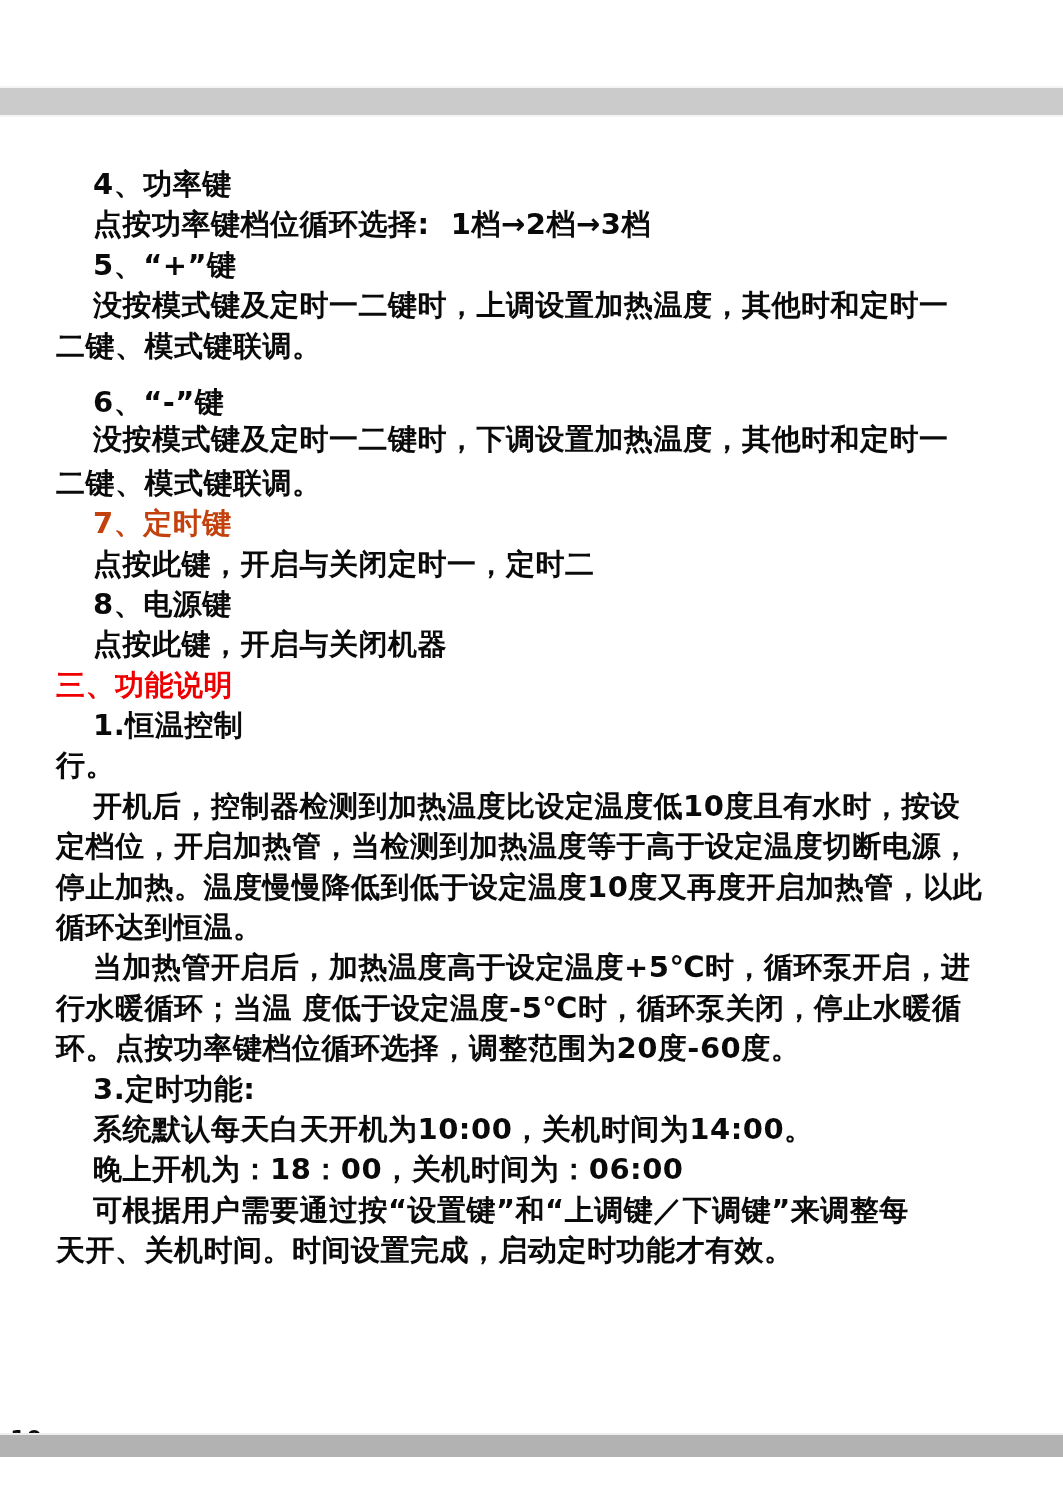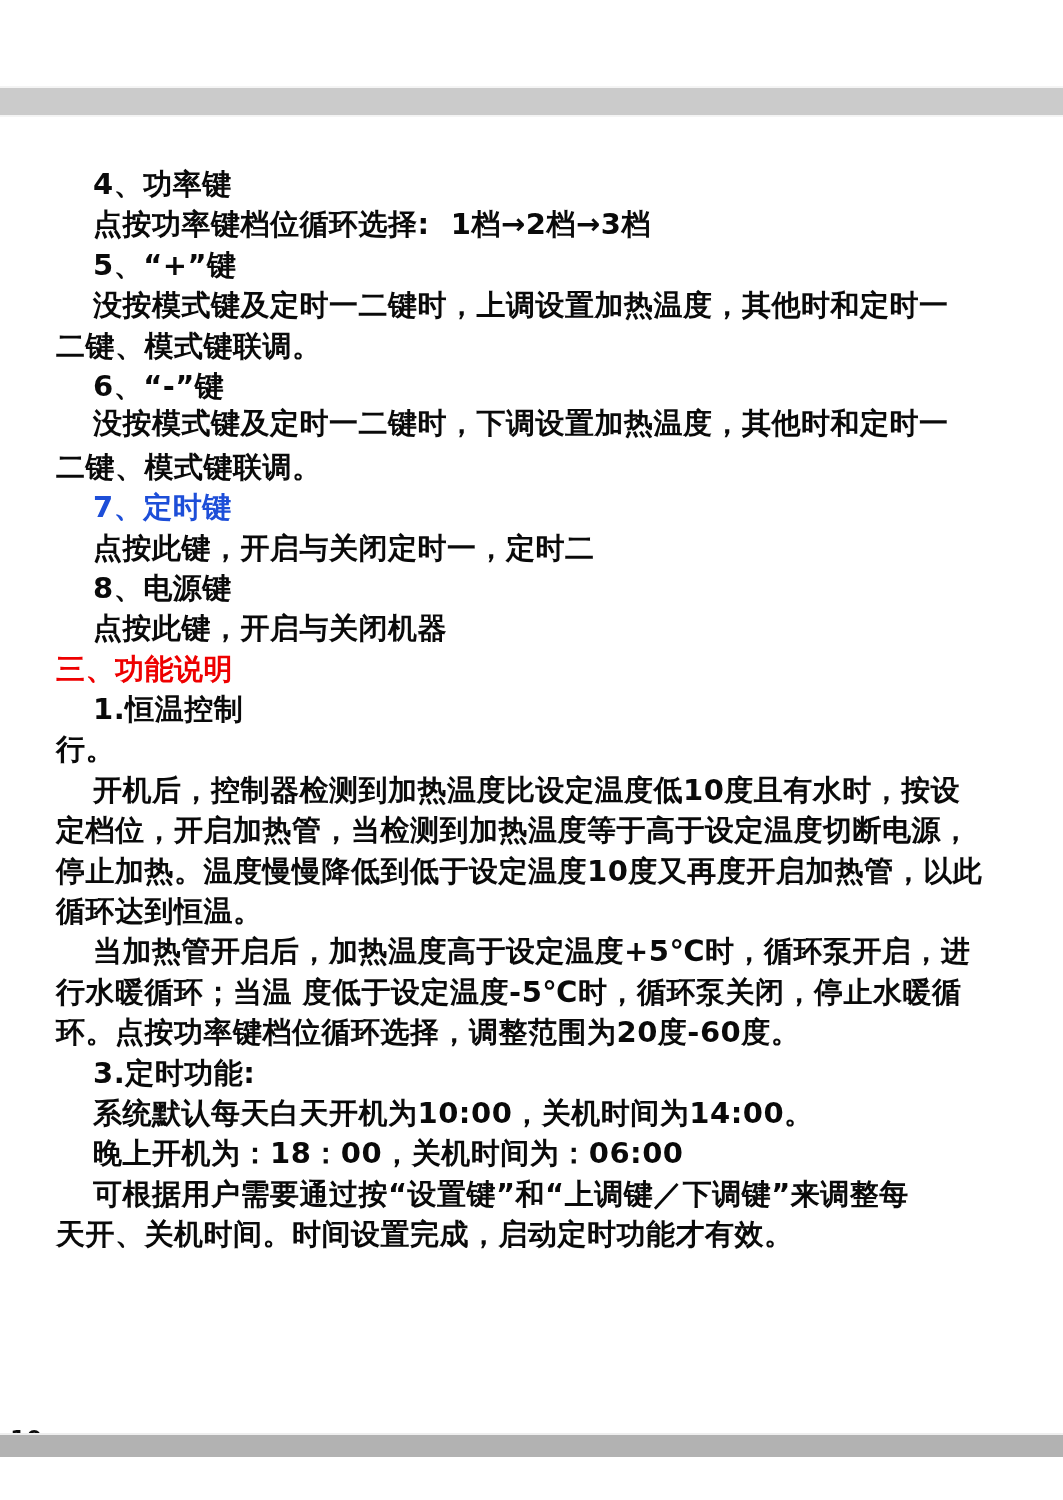--- a/index.html
+++ b/index.html
@@ -70,24 +70,24 @@
 <div class="page">
 
   <div class="decor-bar top" style="background: rgb(203, 203, 203);"></div>
 
   <div class="content">
       <div class="line indent" style="color: rgb(10, 10, 10);">4、功率键</div>
       <div class="line indent" style="color: rgb(10, 10, 10);">点按功率键档位循环选择:  1档→2档→3档</div>
       <div class="line indent" style="color: rgb(10, 10, 10);">5、“+”键</div>
       <div class="line indent" style="color: rgb(10, 10, 10);">没按模式键及定时一二键时，上调设置加热温度，其他时和定时一</div>
       <div class="line" style="color: rgb(10, 10, 10);">二键、模式键联调。</div>
-      <div class="line indent" style="color: rgb(10, 10, 10);">6、“-”键</div>
+      <div class="line indent" style="color: rgb(10, 10, 10); margin-top: 16px;">6、“-”键</div>
       <div class="line indent" style="color: rgb(10, 10, 10); font-family: Liberation Mono, monospace;">没按模式键及定时一二键时，下调设置加热温度，其他时和定时一</div>
       <div class="line" style="color: rgb(10, 10, 10);">二键、模式键联调。</div>
-      <div class="line indent" style="color: #1d4ed8;">7、定时键</div>
+      <div class="line indent" style="color: #c2410c;">7、定时键</div>
       <div class="line indent" style="color: rgb(10, 10, 10);">点按此键，开启与关闭定时一，定时二</div>
       <div class="line indent" style="color: rgb(10, 10, 10);">8、电源键</div>
       <div class="line indent" style="color: rgb(10, 10, 10);">点按此键，开启与关闭机器</div>
       <div class="line red" style="color: rgb(238, 0, 0);">三、功能说明</div>
       <div class="line indent" style="color: rgb(10, 10, 10);">1.恒温控制</div>
       <div class="line" style="color: rgb(10, 10, 10);">行。</div>
       <div class="line indent" style="color: rgb(10, 10, 10);">开机后，控制器检测到加热温度比设定温度低10度且有水时，按设</div>
       <div class="line" style="color: rgb(10, 10, 10);">定档位，开启加热管，当检测到加热温度等于高于设定温度切断电源，</div>
       <div class="line" style="color: rgb(10, 10, 10);">停止加热。温度慢慢降低到低于设定温度10度又再度开启加热管，以此</div>
       <div class="line" style="color: rgb(10, 10, 10);">循环达到恒温。</div>

